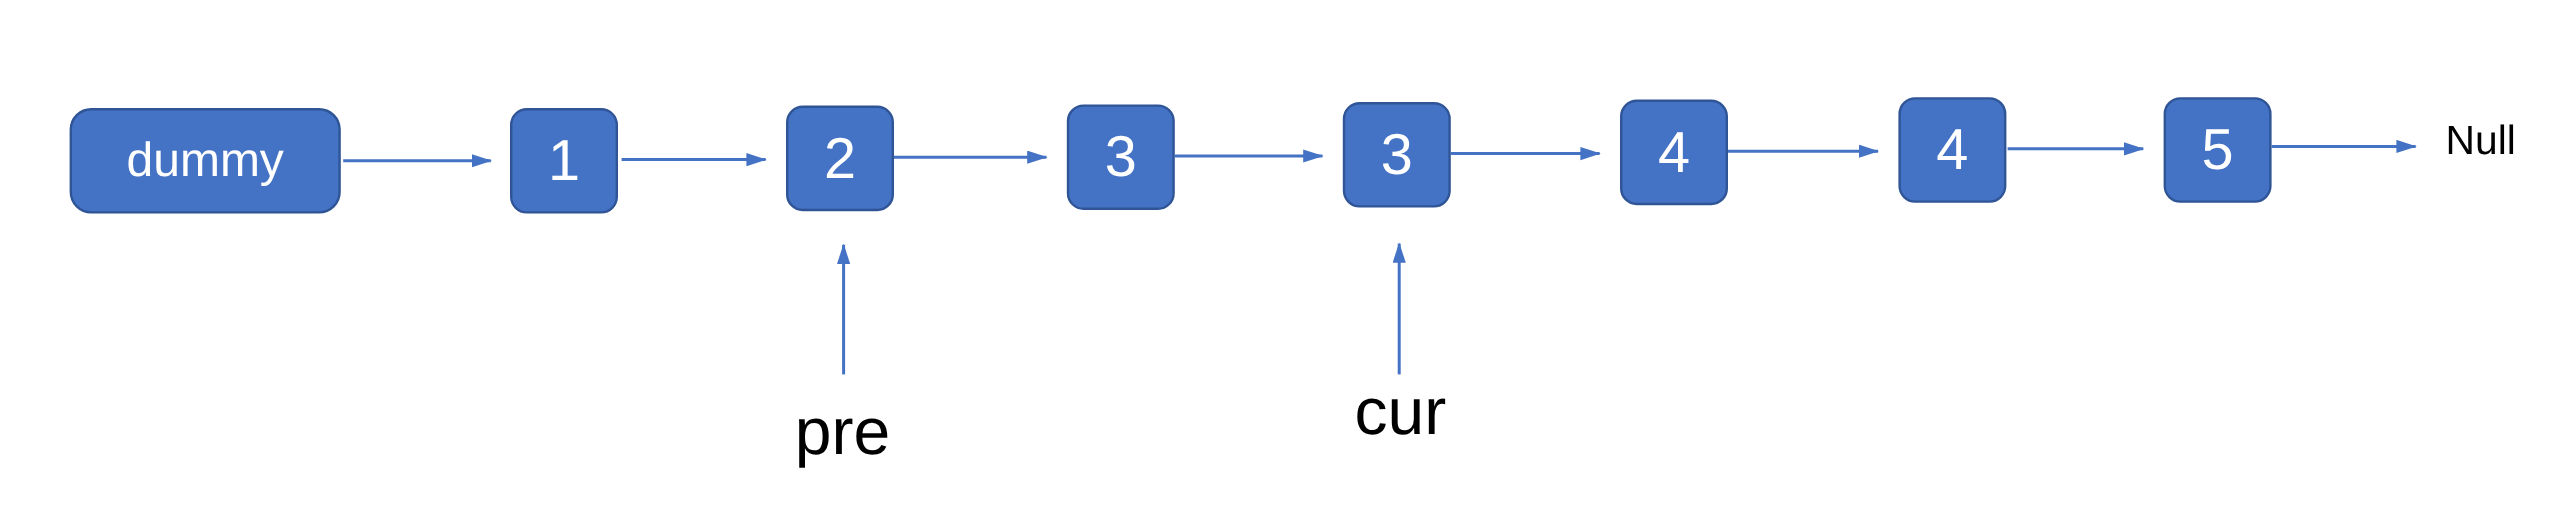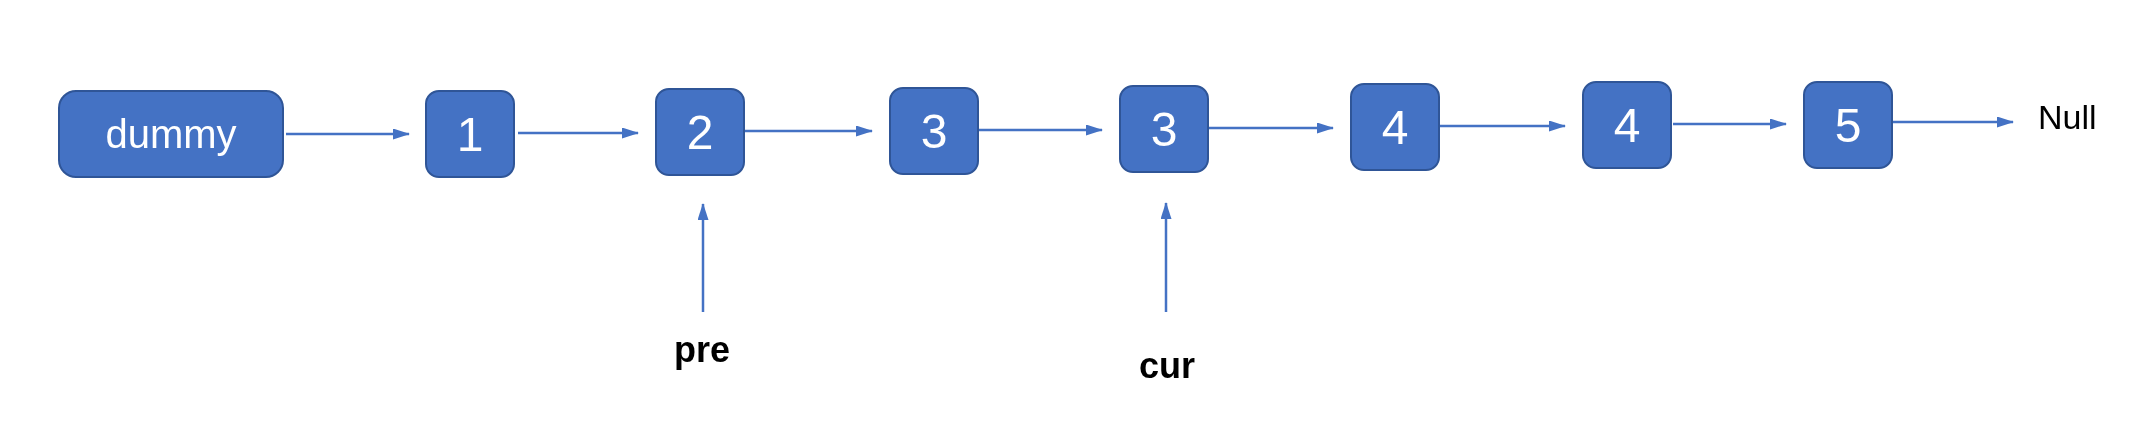--- a/index.html
+++ b/index.html
@@ -55,24 +55,23 @@
     width: 226px;
     height: 88px;
     border-radius: 18px;
     font-size: 40px;
     font-weight: 400;
   }
   .pointer-label {
     position: absolute;
     transform: translateX(-50%);
     color: var(--label-text, #000000);
-    font-size: 36px;
+    font-size: 55px;
     line-height: 1;
     white-space: nowrap;
-    font-weight: bold;
   }
   .null-label {
     position: absolute;
     color: var(--label-text, #000000);
     font-size: 34px;
     line-height: 1;
     white-space: nowrap;
   }
 </style>
 </head>
@@ -127,15 +126,15 @@
   </div>
 
   <div class="node small" style="left:1775px; top:81px;">
     <span>5</span>
   </div>
 
   <div class="null-label" style="left:2010px; top:100px;">Null</div>
 
   <div class="pointer-label" style="left:674px; top:332px;">pre</div>
 
-  <div class="pointer-label" style="left:1139px; top:348px;">cur</div>
+  <div class="pointer-label" style="left:1139px; top:316px;">cur</div>
 
 </div>
 
 </body></html>

